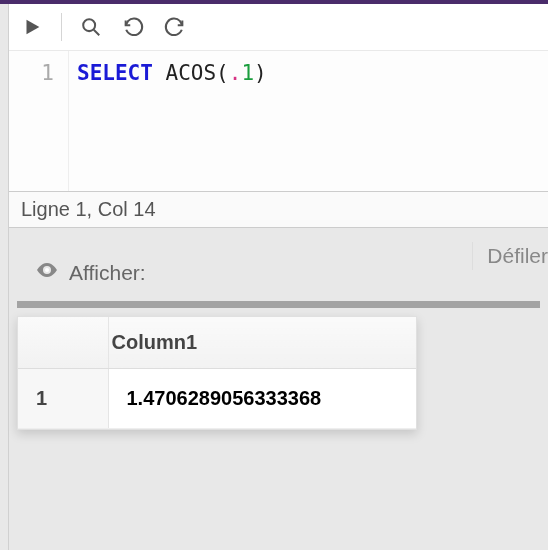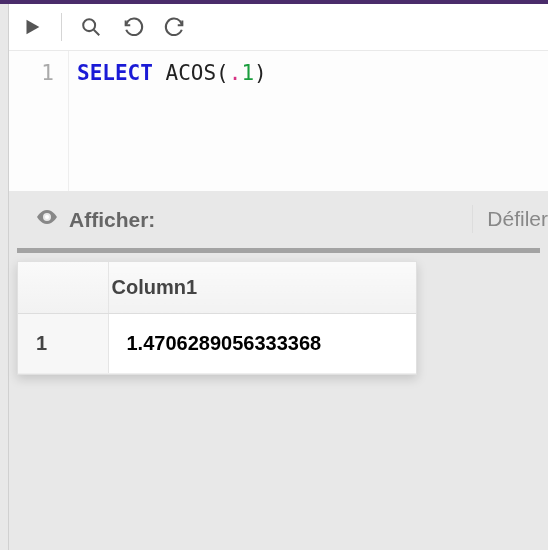--- a/index.html
+++ b/index.html
@@ -20,21 +20,21 @@
   .fn { color: #222; }
   .paren { color: #222; }
   .dot { color: #d63384; }
   .num { color: #1b9e3e; }
   
   .status { border-top: 1px solid #ccc; border-bottom: 1px solid #ccc; padding: 6px 12px; font-size: 20px; color: #555; background: #fafafa; }
   
   .results-wrap { flex: 1; background: #e8e8e8; position: relative; }
   .results-card { margin: 8px; background: #fff; border: 1px solid #e0e0e0; box-shadow: 0 4px 10px rgba(0,0,0,0.15); width: 400px; }
   
-  .view-row { display: flex; align-items: center; gap: 10px; padding: 14px 18px; font-size: 21px; color: #666; border-bottom: 5px solid #a3a3a3; margin: 0 8px 0 8px; font-weight: bold; }
+  .view-row { display: flex; align-items: center; gap: 10px; padding: 14px 18px; font-size: 21px; color: #666; border-bottom: 7px solid #a3a3a3; margin: 16px 8px 0 8px; }
   .view-row .eye svg { width: 24px; height: 24px; }
   .view-select { flex: 1; display: flex; align-items: center; justify-content: space-between; padding: 0 16px; color: #888; cursor: pointer; }
   .view-select svg { width: 18px; height: 18px; }
   .vdiv { width: 1px; height: 28px; background: #ddd; }
   .results-outer-row { display:flex; align-items:center; }
   
   .grid { border-collapse: collapse; width: 100%; }
   .grid th { text-align: left; font-weight: 700; color: #444; font-size: 20px; padding: 14px 3px; background: linear-gradient(#fafafa,#f2f2f2); border-bottom: 1px solid #ddd; }
   .grid .rowhdr-h { width: 90px; background: linear-gradient(#fafafa,#f2f2f2); border-right: 1px solid #e5e5e5; }
   .grid td { padding: 18px; font-size: 20px; color: #000000; border-bottom: 1px solid #eee; font-weight: bold; }
@@ -76,20 +76,23 @@
       </div>
     </div>
 
     <div class="editor">
       <div class="gutter">
         <div>1</div>
       </div>
       <div class="code"><span class="kw">SELECT</span> <span class="fn">ACOS</span><span class="paren">(</span><span class="dot">.</span><span class="num">1</span><span class="paren">)</span></div>
     </div>
 
+    <div class="status">
+      <span>Ligne 1, Col 14</span>
+    </div>
 
     <div class="results-wrap">
 
       <div class="results-outer-row">
         <div class="view-row" style="flex:1;">
           <span class="eye">
             <svg viewBox="0 0 24 24" fill="#888">
                 <path d="M12 5C6 5 2 12 2 12s4 7 10 7 10-7 10-7-4-7-10-7zm0 11a4 4 0 1 1 0-8 4 4 0 0 1 0 8z"></path>
                 <circle cx="12" cy="12" r="2" fill="#fff"></circle>
               </svg>

